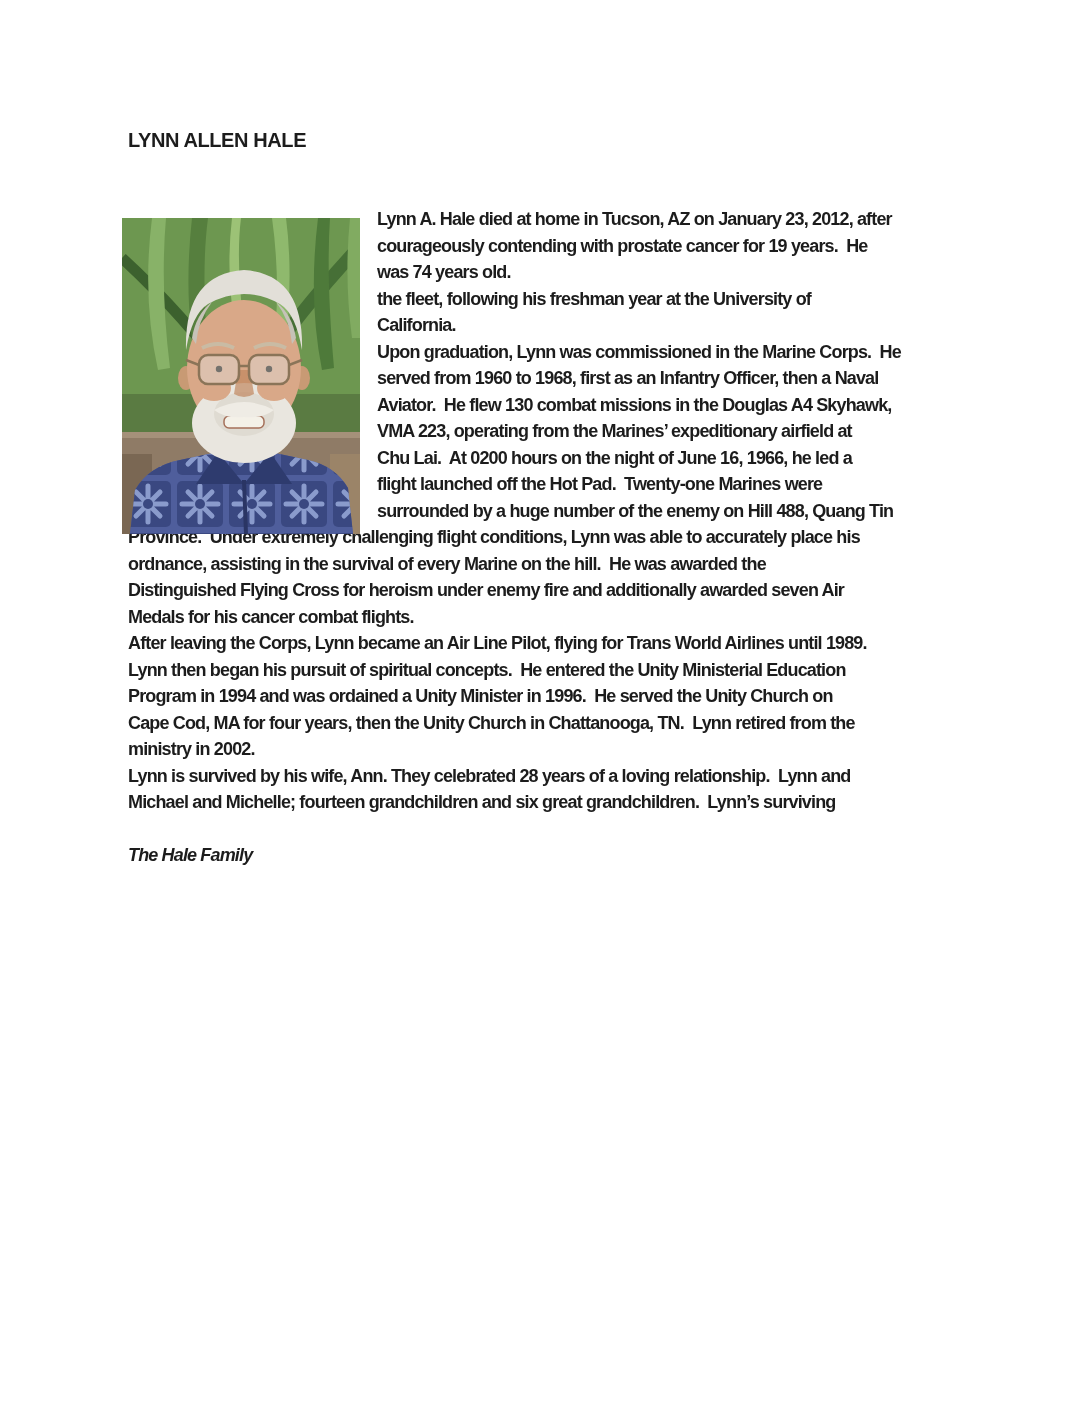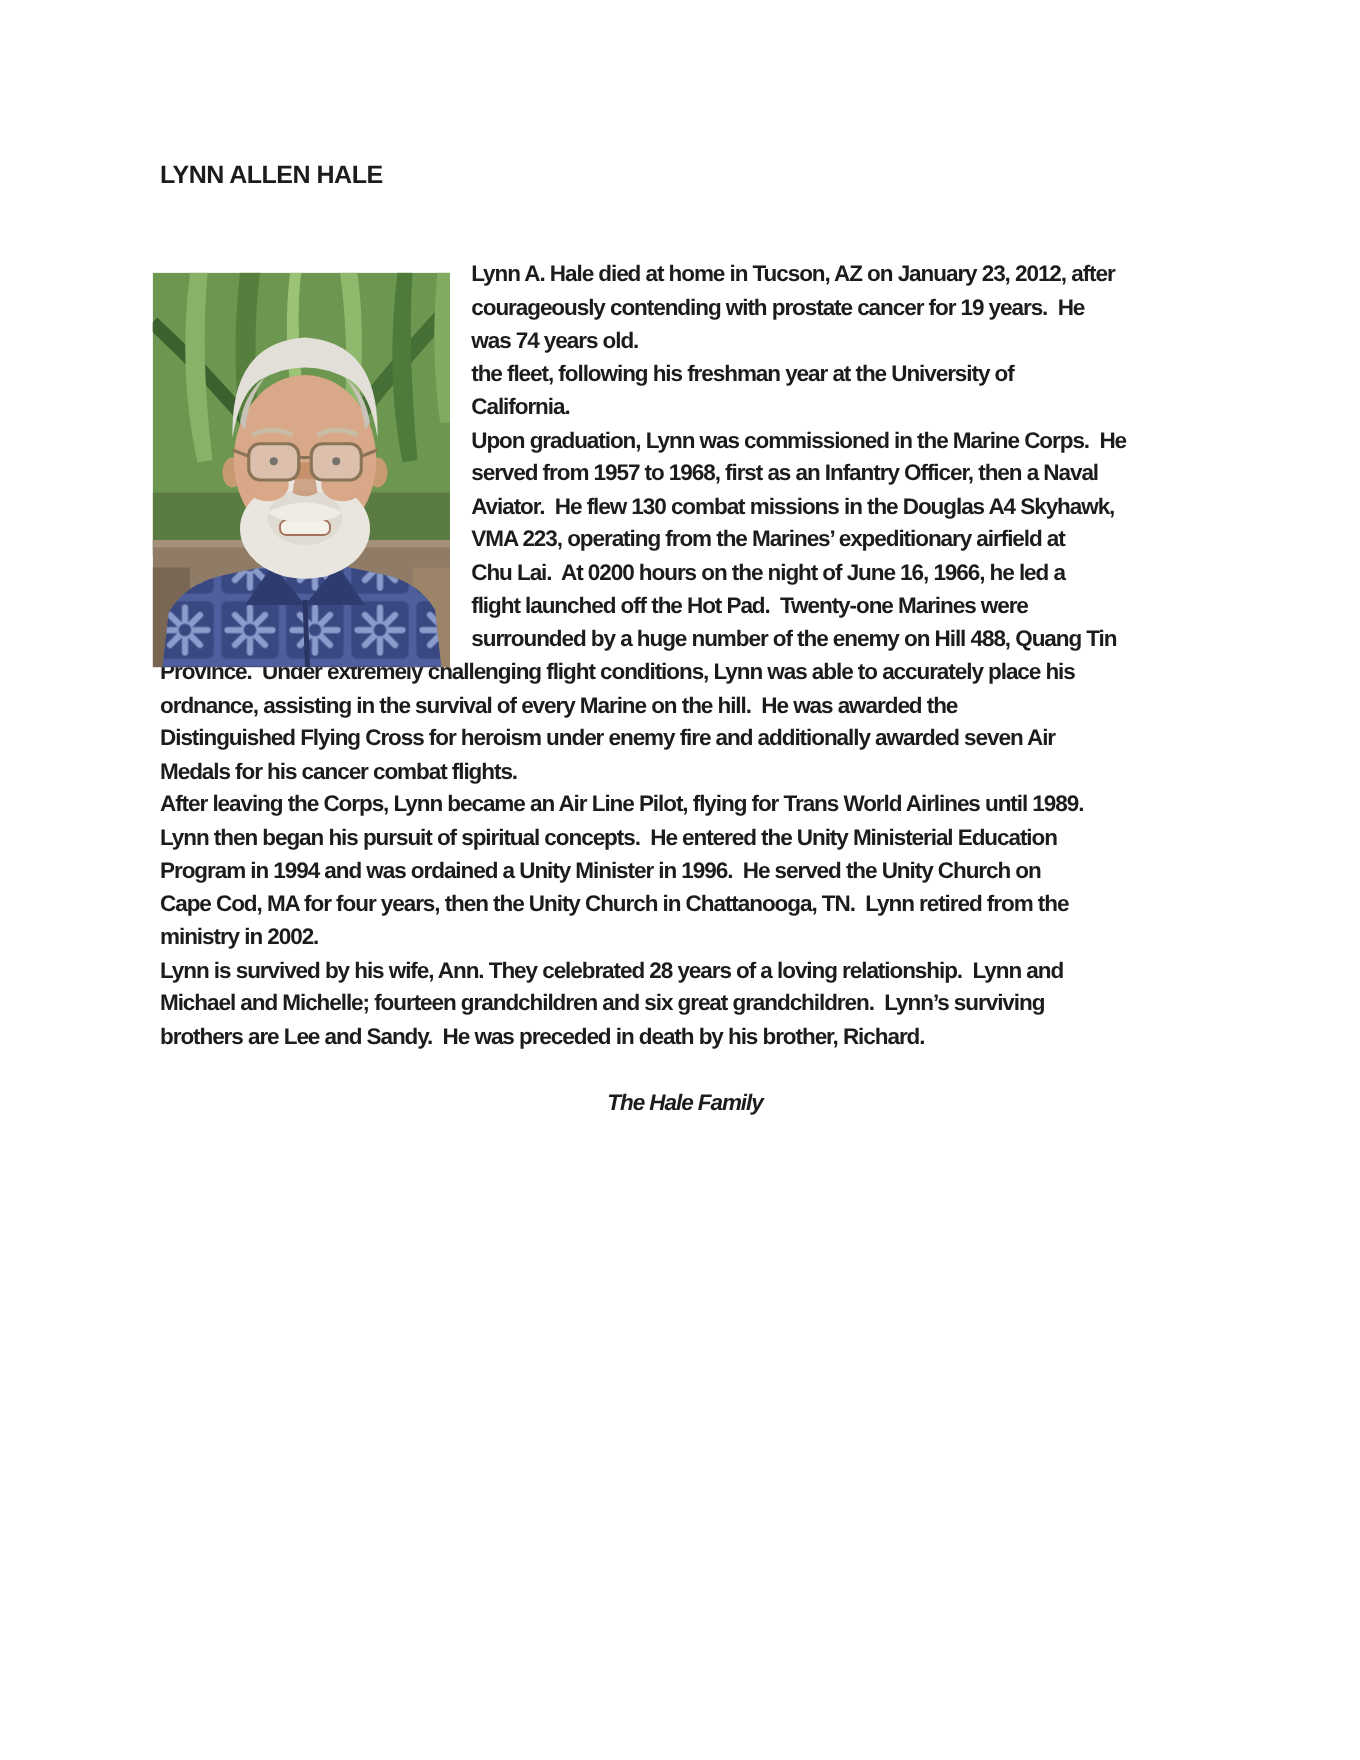--- a/index.html
+++ b/index.html
@@ -50,21 +50,20 @@
   }
   .indent { padding-left: 249px; }
   .spacer-line { height: 26.5px; }
   .closing {
     white-space: pre;
     font-size: 18px;
     font-weight: 700;
     font-style: italic;
     letter-spacing: -0.85px;
     line-height: 26.5px;
-    text-align: center;
   }
 </style>
 </head>
 <body>
 
 <div class="page">
 
   <div class="doc-title">LYNN ALLEN HALE</div>
 
   <div class="content">
@@ -141,37 +140,36 @@
         </g>
       </svg>
     </div>
 
     <div class="line indent">Lynn A. Hale died at home in Tucson, AZ on January 23, 2012, after</div>
     <div class="line indent">courageously contending with prostate cancer for 19 years.  He</div>
     <div class="line indent">was 74 years old.</div>
     <div class="line indent">the fleet, following his freshman year at the University of</div>
     <div class="line indent">California.</div>
     <div class="line indent">Upon graduation, Lynn was commissioned in the Marine Corps.  He</div>
-    <div class="line indent">served from 1957 to 1968, first as an Infantry Officer, then a Naval</div>
+    <div class="line indent">served from 1960 to 1968, first as an Infantry Officer, then a Naval</div>
     <div class="line indent">Aviator.  He flew 130 combat missions in the Douglas A4 Skyhawk,</div>
     <div class="line indent">VMA 223, operating from the Marines’ expeditionary airfield at</div>
     <div class="line indent">Chu Lai.  At 0200 hours on the night of June 16, 1966, he led a</div>
     <div class="line indent">flight launched off the Hot Pad.  Twenty-one Marines were</div>
     <div class="line indent">surrounded by a huge number of the enemy on Hill 488, Quang Tin</div>
     <div class="line">Province.  Under extremely challenging flight conditions, Lynn was able to accurately place his</div>
     <div class="line">ordnance, assisting in the survival of every Marine on the hill.  He was awarded the</div>
     <div class="line">Distinguished Flying Cross for heroism under enemy fire and additionally awarded seven Air</div>
     <div class="line">Medals for his cancer combat flights.</div>
     <div class="line">After leaving the Corps, Lynn became an Air Line Pilot, flying for Trans World Airlines until 1989.</div>
     <div class="line">Lynn then began his pursuit of spiritual concepts.  He entered the Unity Ministerial Education</div>
     <div class="line">Program in 1994 and was ordained a Unity Minister in 1996.  He served the Unity Church on</div>
     <div class="line">Cape Cod, MA for four years, then the Unity Church in Chattanooga, TN.  Lynn retired from the</div>
     <div class="line">ministry in 2002.</div>
     <div class="line">Lynn is survived by his wife, Ann. They celebrated 28 years of a loving relationship.  Lynn and</div>
     <div class="line">Michael and Michelle; fourteen grandchildren and six great grandchildren.  Lynn’s surviving</div>
-    <div class="line">brothers are Lee and Sandy.  He was preceded in death by his brother, Richard.</div>
 
     <div class="spacer-line"></div>
 
     <div class="closing">The Hale Family</div>
   </div>
 
 </div>
 
 </body></html>

